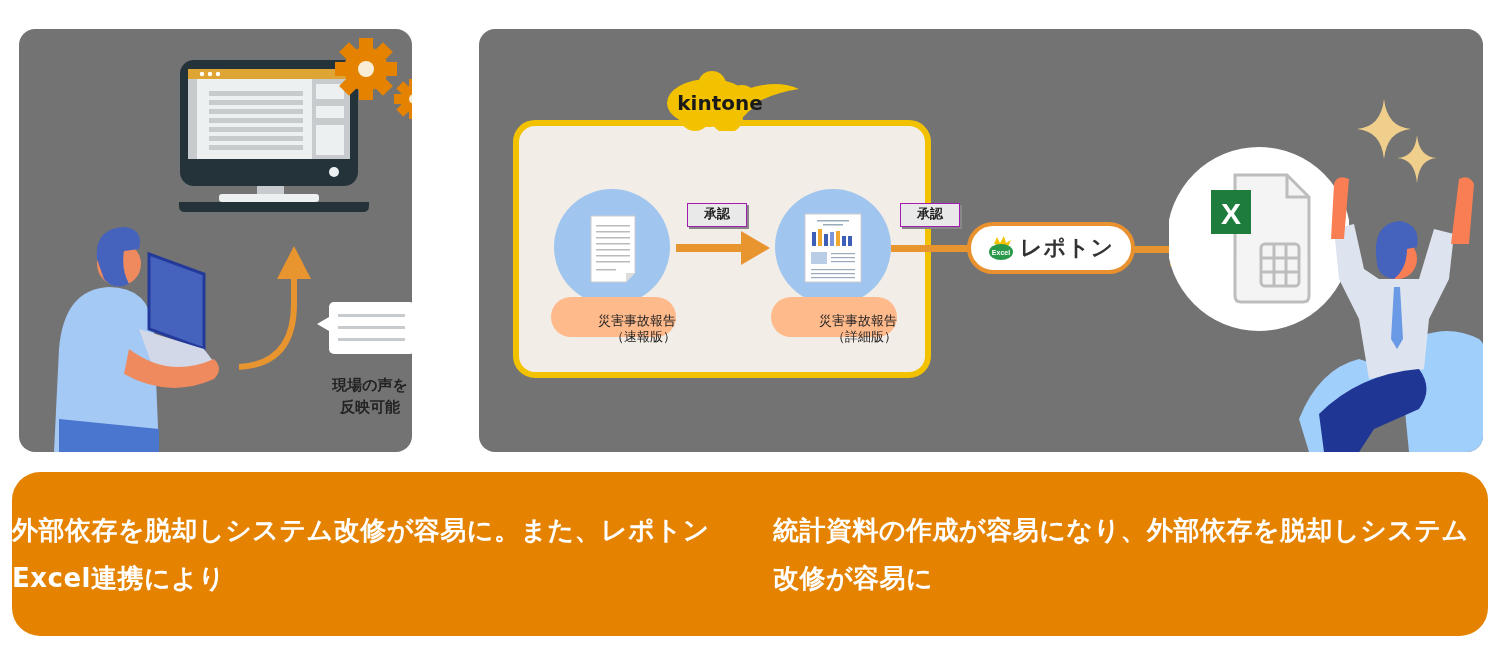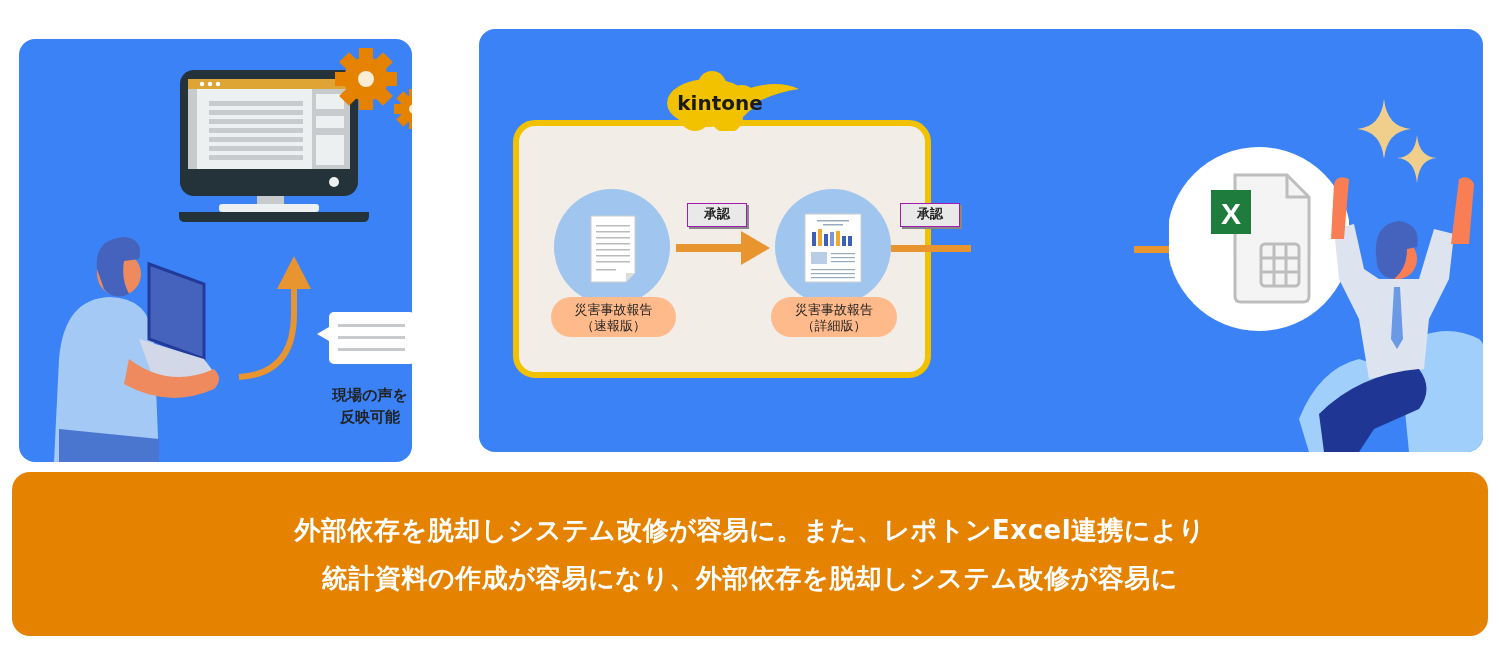--- a/index.html
+++ b/index.html
@@ -1,29 +1,29 @@
 <!DOCTYPE html>
 <html><head>
 <meta charset="utf-8">
 <style>
   html, body { margin:0; padding:0; background:#ffffff; }
   body { width:1499px; height:655px; position:relative; overflow:hidden;
          font-family:"DejaVu Sans", "Liberation Sans", sans-serif; }
-  .panel { position:absolute; background:#3b82f6; border-radius:16px; }
-  #panel-left { left:19px; top:39px; width:393px; height:423px; overflow:hidden; }
+  .panel { position:absolute; background:#737373; border-radius:16px; }
+  #panel-left { left:19px; top:29px; width:393px; height:423px; overflow:hidden; }
   #panel-right { left:479px; top:29px; width:1004px; height:423px; overflow:hidden; }
   #banner { position:absolute; left:12px; top:472px; width:1476px; height:164px;
-            background:#e58300; border-radius:18px; color:#fff; display:flex;
-            flex-direction:column; justify-content:center; align-items:center;
+            background:#e58300; border-radius:28px; color:#fff; display:flex;
+            justify-content:center; align-items:center;
             font-weight:bold; font-size:26px; line-height:48px; letter-spacing:0.5px; }
   .abs { position:absolute; }
   .caption { position:absolute; font-weight:bold; font-size:15px; color:#222;
              text-align:center; line-height:22px; }
-  .pill { position:absolute; background:#ffba8c; border-radius:22px; text-align:center;
-          font-size:13px; line-height:16px; color:#222; padding-top:5px; box-sizing:border-box; }
+  .pill { position:absolute; background:#ffba8c; border-radius:22px; text-align:right;
+          font-size:13px; line-height:16px; color:#222; padding-top:16px; box-sizing:border-box; }
   .tag { position:absolute; background:#e9e9e9; border:1px solid #a21caf;
          box-shadow:2px 2px 0 #888; font-size:13px; font-weight:bold; color:#222;
          text-align:center; line-height:20px; }
   .kintone-box { position:absolute; left:34px; top:91px; width:418px; height:258px;
                  border:6px solid #f2c200; border-radius:22px; background:#f2ede6; box-sizing:border-box; }
   .reportone { position:absolute; left:488px; top:193px; width:168px; height:52px;
                background:#fff; border:4px solid #e8912e; border-radius:28px; box-sizing:border-box;
                display:flex; align-items:center; justify-content:center; gap:6px; }
   .reportone span.txt { font-weight:bold; font-size:22px; color:#333; letter-spacing:1px; }
 </style>
@@ -178,20 +178,28 @@
   <div class="pill" style="left:292px;top:268px;width:126px;height:40px;">
     <div>災害事故報告</div>
     <div>（詳細版）</div>
   </div>
 
   <div class="tag" style="left:421px;top:174px;width:58px;height:22px;">承認</div>
   <svg class="abs" style="left:412px;top:214px" width="80" height="12">
     <rect x="0" y="2" width="80" height="7" fill="#e8942f"></rect>
   </svg>
 
+  <div class="reportone">
+    <svg width="26" height="24">
+      <polygon points="6,8 9,1 12,7 16,0 18,7 23,4 20,11" fill="#f2c200"></polygon>
+      <ellipse cx="13" cy="16" rx="12" ry="8" fill="#2a9a4a"></ellipse>
+      <text x="13" y="19" font-size="7" fill="#fff" text-anchor="middle" font-weight="bold" font-family="Liberation Sans, sans-serif">Excel</text>
+    </svg>
+    <span class="txt">レポトン</span>
+  </div>
   <svg class="abs" style="left:655px;top:200px" width="65" height="42">
     <rect x="0" y="17" width="38" height="7" fill="#e8942f"></rect>
     <polygon points="36,4 62,20 36,37" fill="#e8942f"></polygon>
   </svg>
 
   <svg class="abs" style="left:690px;top:115px" width="180" height="190">
     <circle cx="90" cy="95" r="92" fill="#fff"></circle>
     <path d="M66 31 H118 L140 53 V152 Q140 158 134 158 H72 Q66 158 66 152 Z" fill="#f4f4f4" stroke="#bdbdbd" stroke-width="3"></path>
     <path d="M118 31 V53 H140" fill="none" stroke="#bdbdbd" stroke-width="3"></path>
     <rect x="92" y="100" width="38" height="42" rx="4" fill="none" stroke="#bdbdbd" stroke-width="3"></rect>

